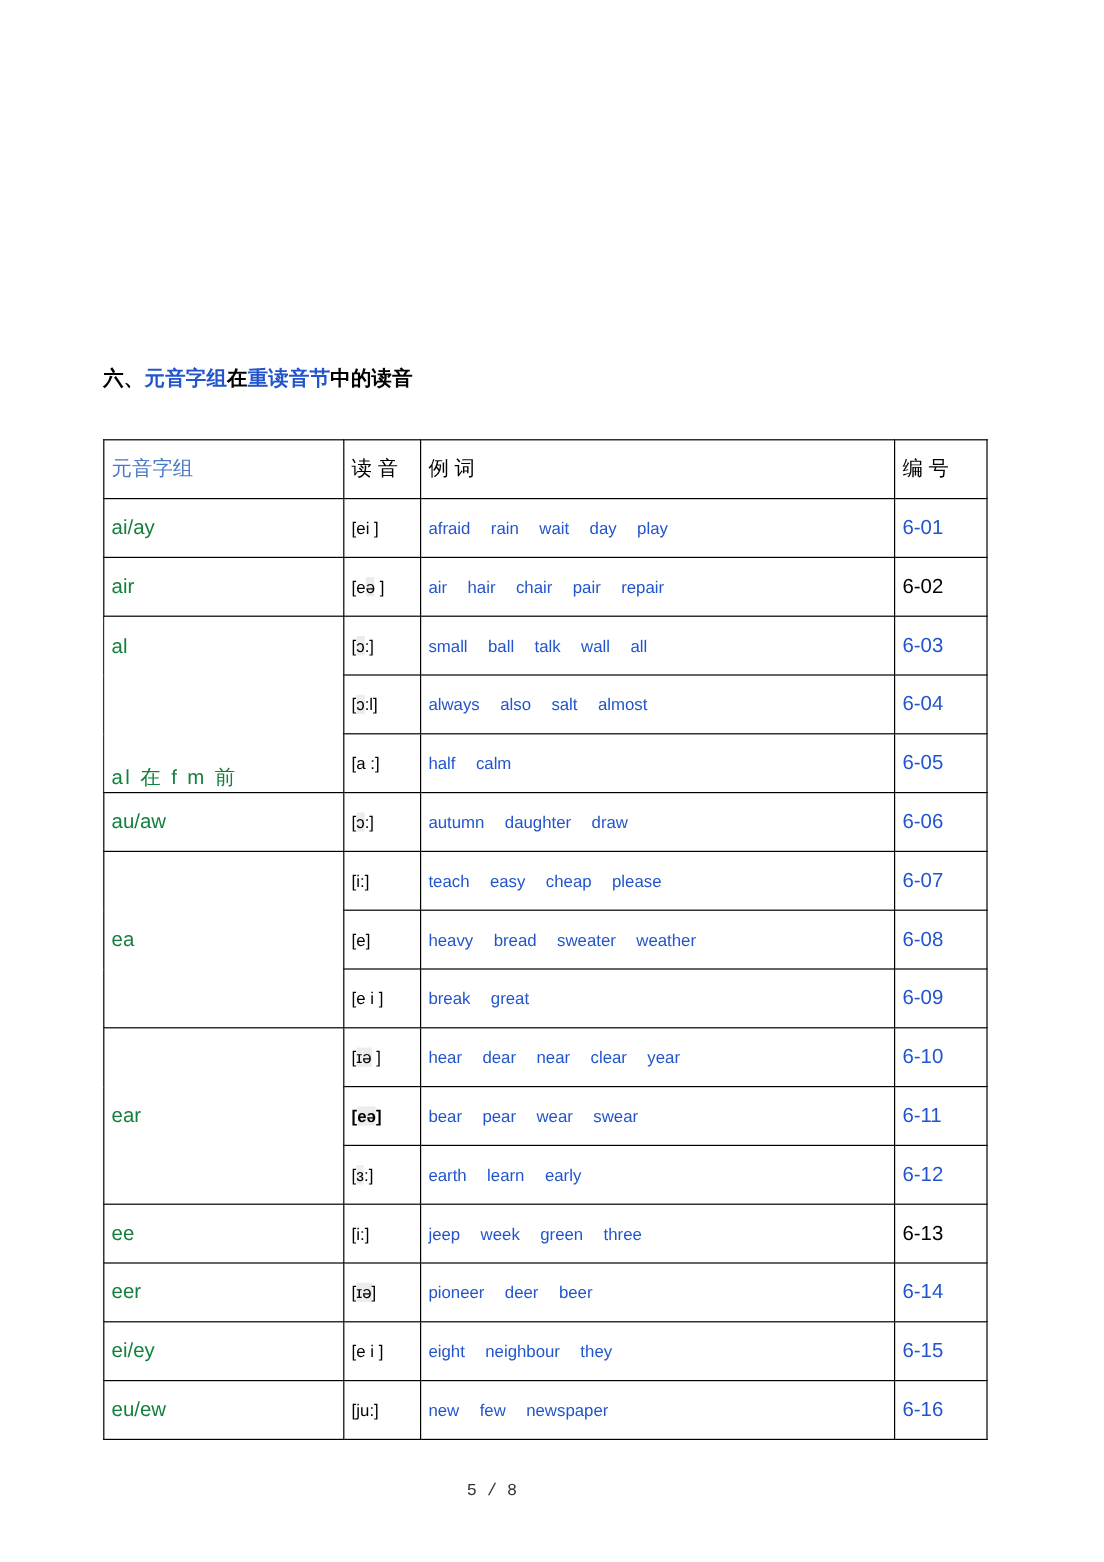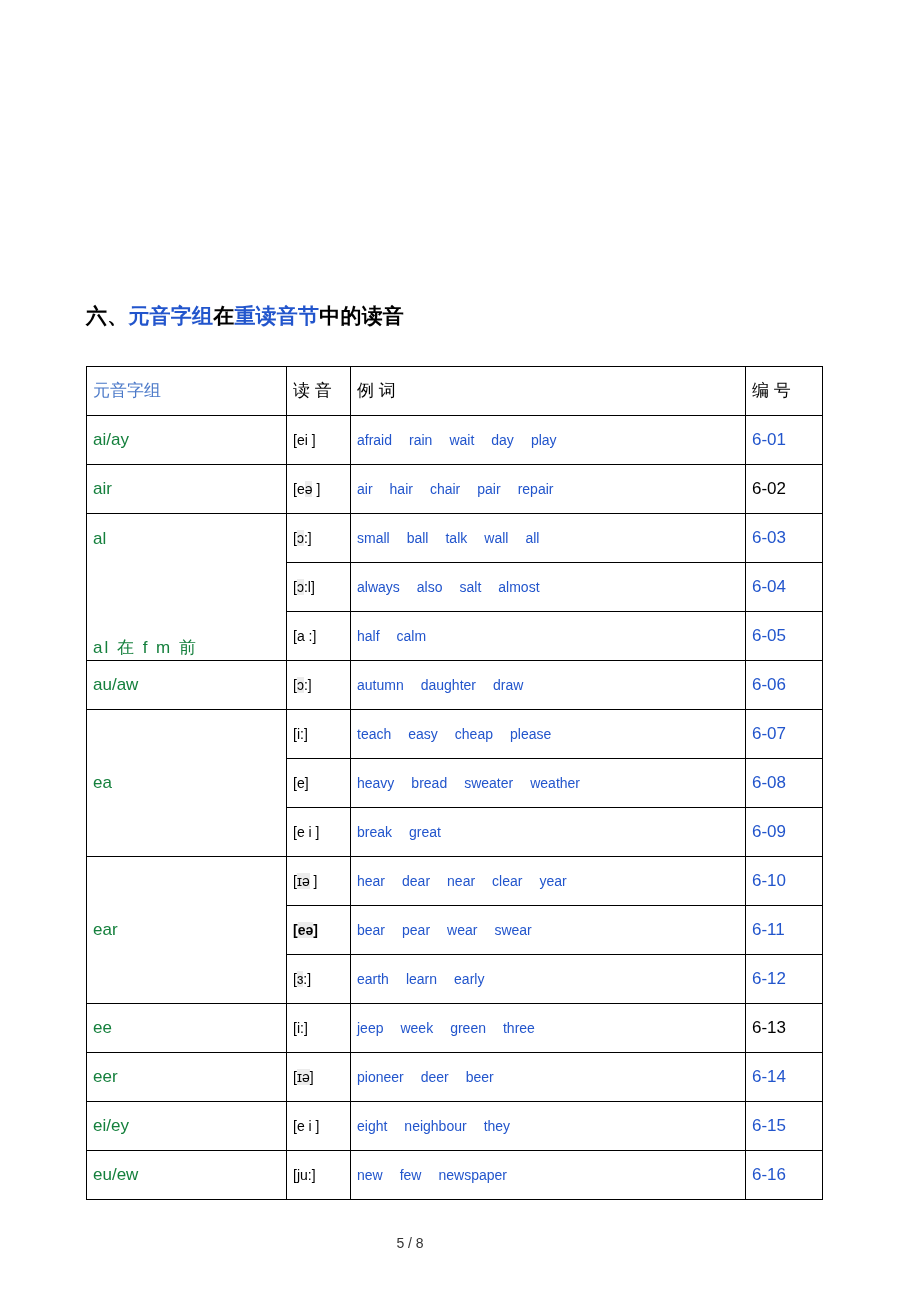--- a/index.html
+++ b/index.html
@@ -22,21 +22,21 @@
     top: 0;
     width: 920px;
     height: 1302px;
   }
 
   
   .heading {
     position: absolute;
     left: 86px;
     top: 302px;
-    font-size: 21px;
+    font-size: 17px;
     font-weight: bold;
     letter-spacing: 0.2px;
     white-space: nowrap;
     line-height: 28px;
   }
   .h-black { color: #000000; }
   .h-blue  { color: #2255cc; }
 
   
   .vowel-table {
@@ -112,21 +112,21 @@
   }
   .cjk-sp { letter-spacing: 2px; }
 
   
   .footer {
     position: absolute;
     left: 0;
     top: 1235px;
     width: 820px;
     text-align: center;
-    font-family: Liberation Sans, sans-serif;
+    font-family: Liberation Mono, monospace;
     font-size: 14px;
     color: #333333;
   }
 </style>
 </head>
 <body>
 
 <div class="page">
 
   <div class="heading">

